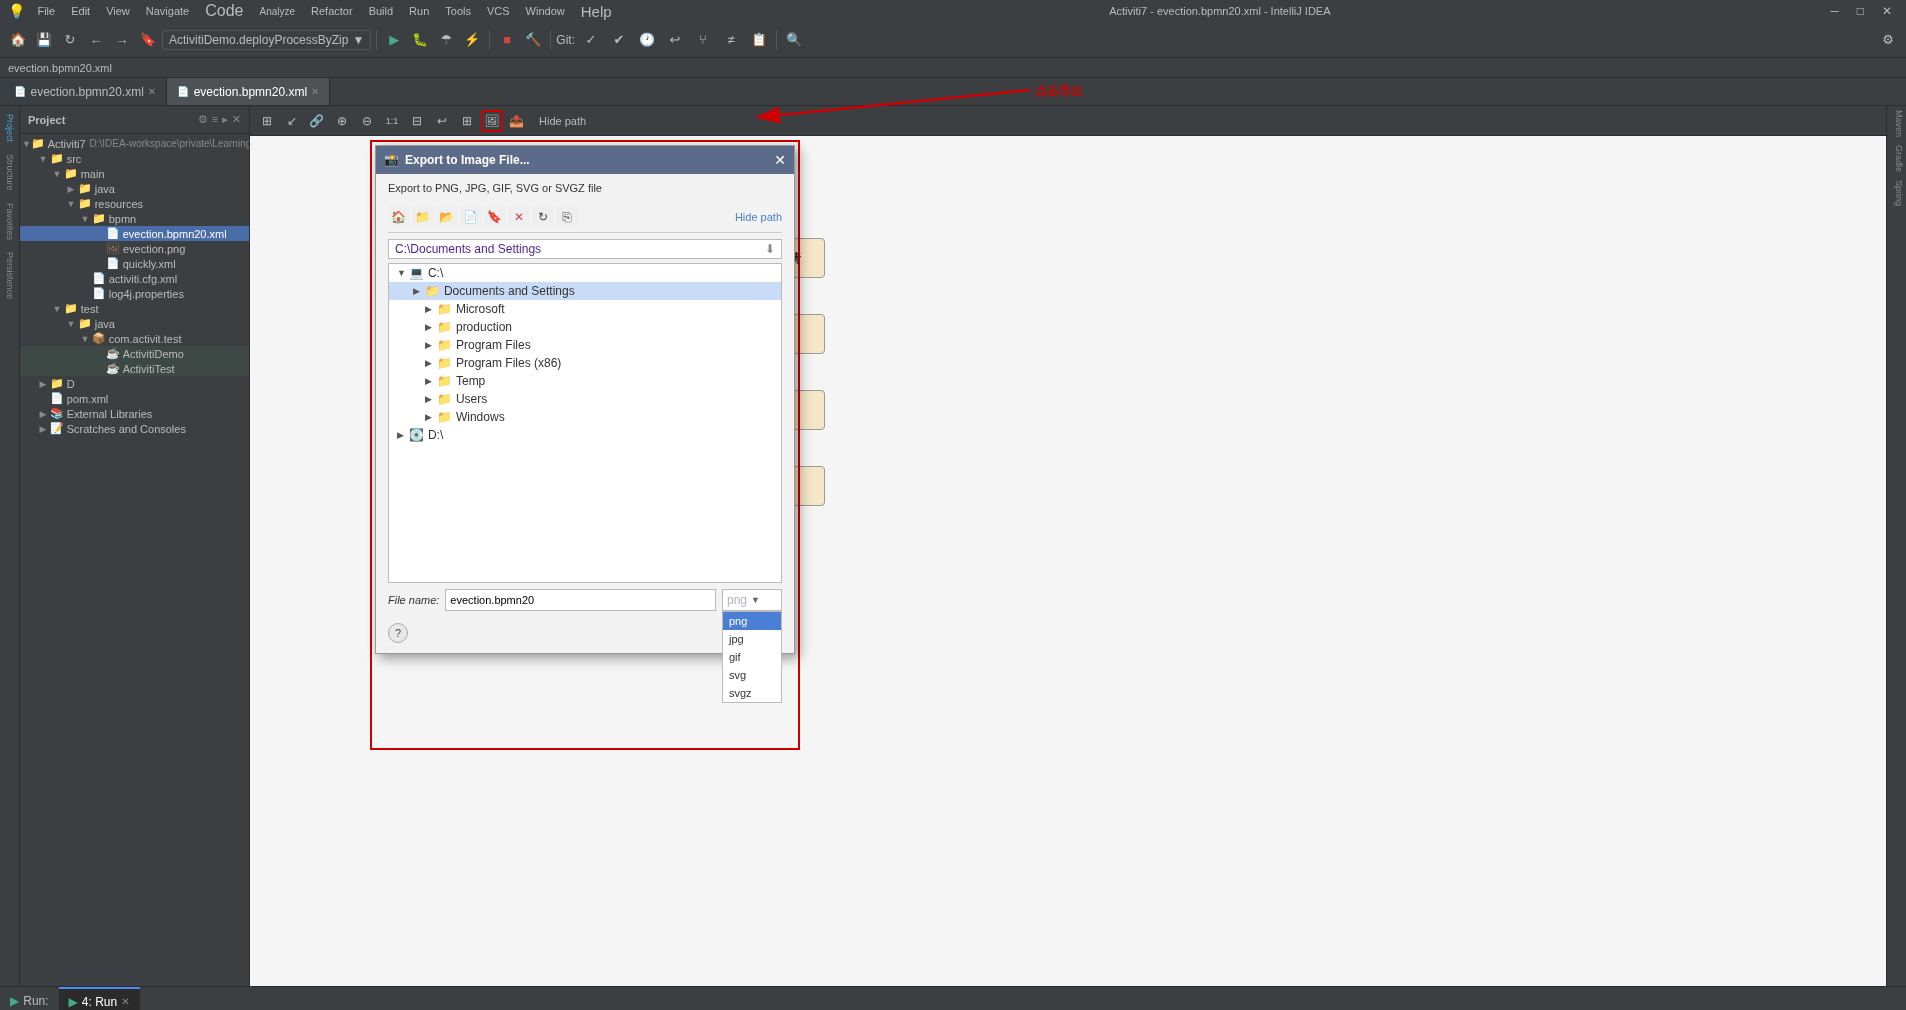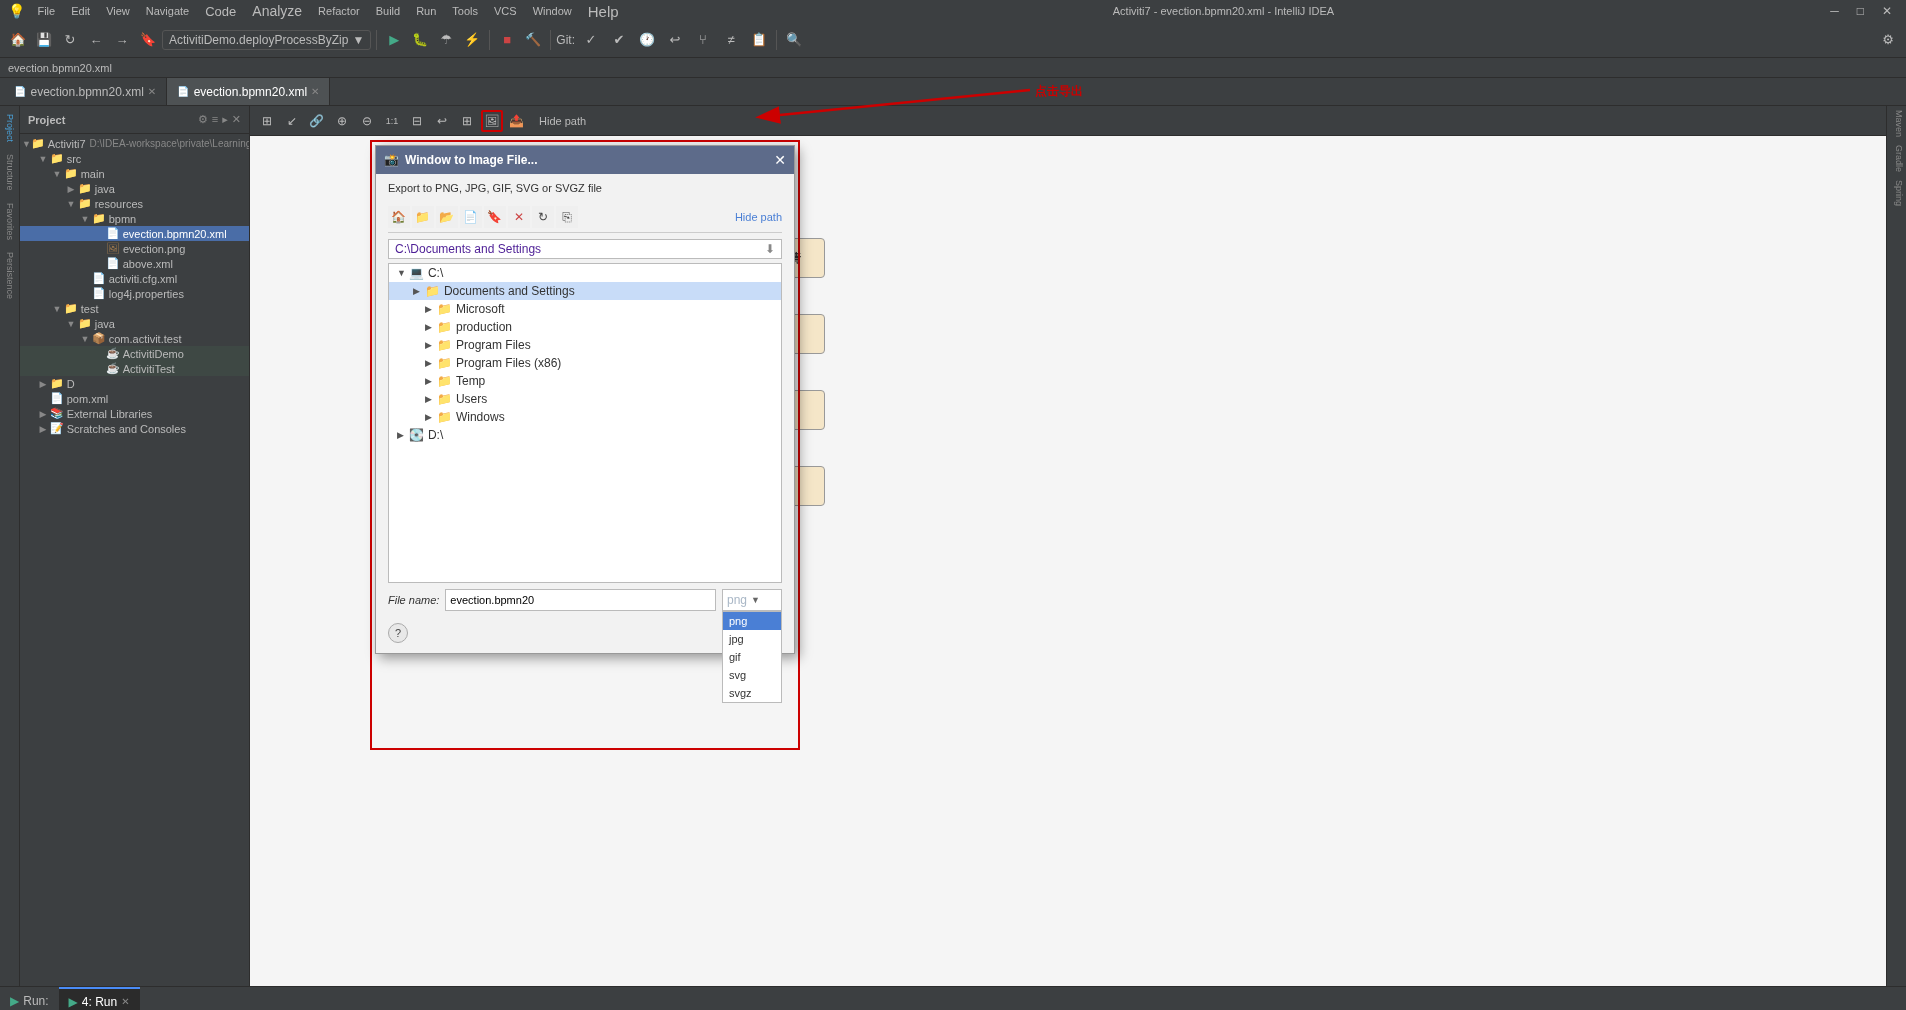--- a/index.html
+++ b/index.html
@@ -119,22 +119,22 @@
 </head>
 <body>
 
 <div class="title-bar">
   <div class="title-bar-left">
     <span style="font-size:14px;">💡</span>
     <span class="menu-item" style="padding:0 4px;font-size:11px;">File</span>
     <span class="menu-item" style="padding:0 4px;font-size:11px;">Edit</span>
     <span class="menu-item" style="padding:0 4px;font-size:11px;">View</span>
     <span class="menu-item" style="padding:0 4px;font-size:11px;">Navigate</span>
-    <span class="menu-item" style="padding:0 4px;font-size:13px;">Code</span>
-    <span class="menu-item" style="padding:0 4px;font-size:14px;">Analyze</span>
+    <span class="menu-item" style="padding:0 4px;font-size:16px;">Code</span>
+    <span class="menu-item" style="padding:0 4px;font-size:10px;">Analyze</span>
     <span class="menu-item" style="padding:0 4px;font-size:11px;">Refactor</span>
     <span class="menu-item" style="padding:0 4px;font-size:11px;">Build</span>
     <span class="menu-item" style="padding:0 4px;font-size:11px;">Run</span>
     <span class="menu-item" style="padding:0 4px;font-size:11px;">Tools</span>
     <span class="menu-item" style="padding:0 4px;font-size:11px;">VCS</span>
     <span class="menu-item" style="padding:0 4px;font-size:11px;">Window</span>
     <span class="menu-item" style="padding:0 4px;font-size:15px;">Help</span>
   </div>
   <span style="font-size:11px;">Activiti7 - evection.bpmn20.xml - IntelliJ IDEA</span>
   <div class="title-bar-right">
@@ -254,21 +254,21 @@
         <span class="tree-label">evection.bpmn20.xml</span>
       </div>
       <div class="tree-item" style="padding-left:72px;">
         <span class="tree-arrow"> </span>
         <span class="tree-icon png-icon">🖼</span>
         <span class="tree-label">evection.png</span>
       </div>
       <div class="tree-item" style="padding-left:72px;">
         <span class="tree-arrow"> </span>
         <span class="tree-icon" style="color:#cc4444;">📄</span>
-        <span class="tree-label">above.xml</span>
+        <span class="tree-label">quickly.xml</span>
       </div>
       <div class="tree-item" style="padding-left:58px;">
         <span class="tree-arrow"> </span>
         <span class="tree-icon xml-icon">📄</span>
         <span class="tree-label">activiti.cfg.xml</span>
       </div>
       <div class="tree-item" style="padding-left:58px;">
         <span class="tree-arrow"> </span>
         <span class="tree-icon" style="color:#888;">📄</span>
         <span class="tree-label">log4j.properties</span>
@@ -407,21 +407,21 @@
 </div>
 
 <div class="dialog-overlay">
 
   <div style="position:absolute;top:140px;left:370px;width:430px;height:610px;border:2px solid #cc0000;pointer-events:none;z-index:999;"></div>
 
   <div class="dialog">
     <div class="dialog-title-bar">
       <div class="dialog-title">
         <span>📸</span>
-        <span>Window to Image File...</span>
+        <span>Export to Image File...</span>
       </div>
       <span class="dialog-close">✕</span>
     </div>
     <div class="dialog-body">
       <div class="dialog-subtitle">Export to PNG, JPG, GIF, SVG or SVGZ file</div>
       <div class="dialog-toolbar">
         <button class="dial-btn">🏠</button>
         <button class="dial-btn">📁</button>
         <button class="dial-btn">📂</button>
         <button class="dial-btn">📄</button>

